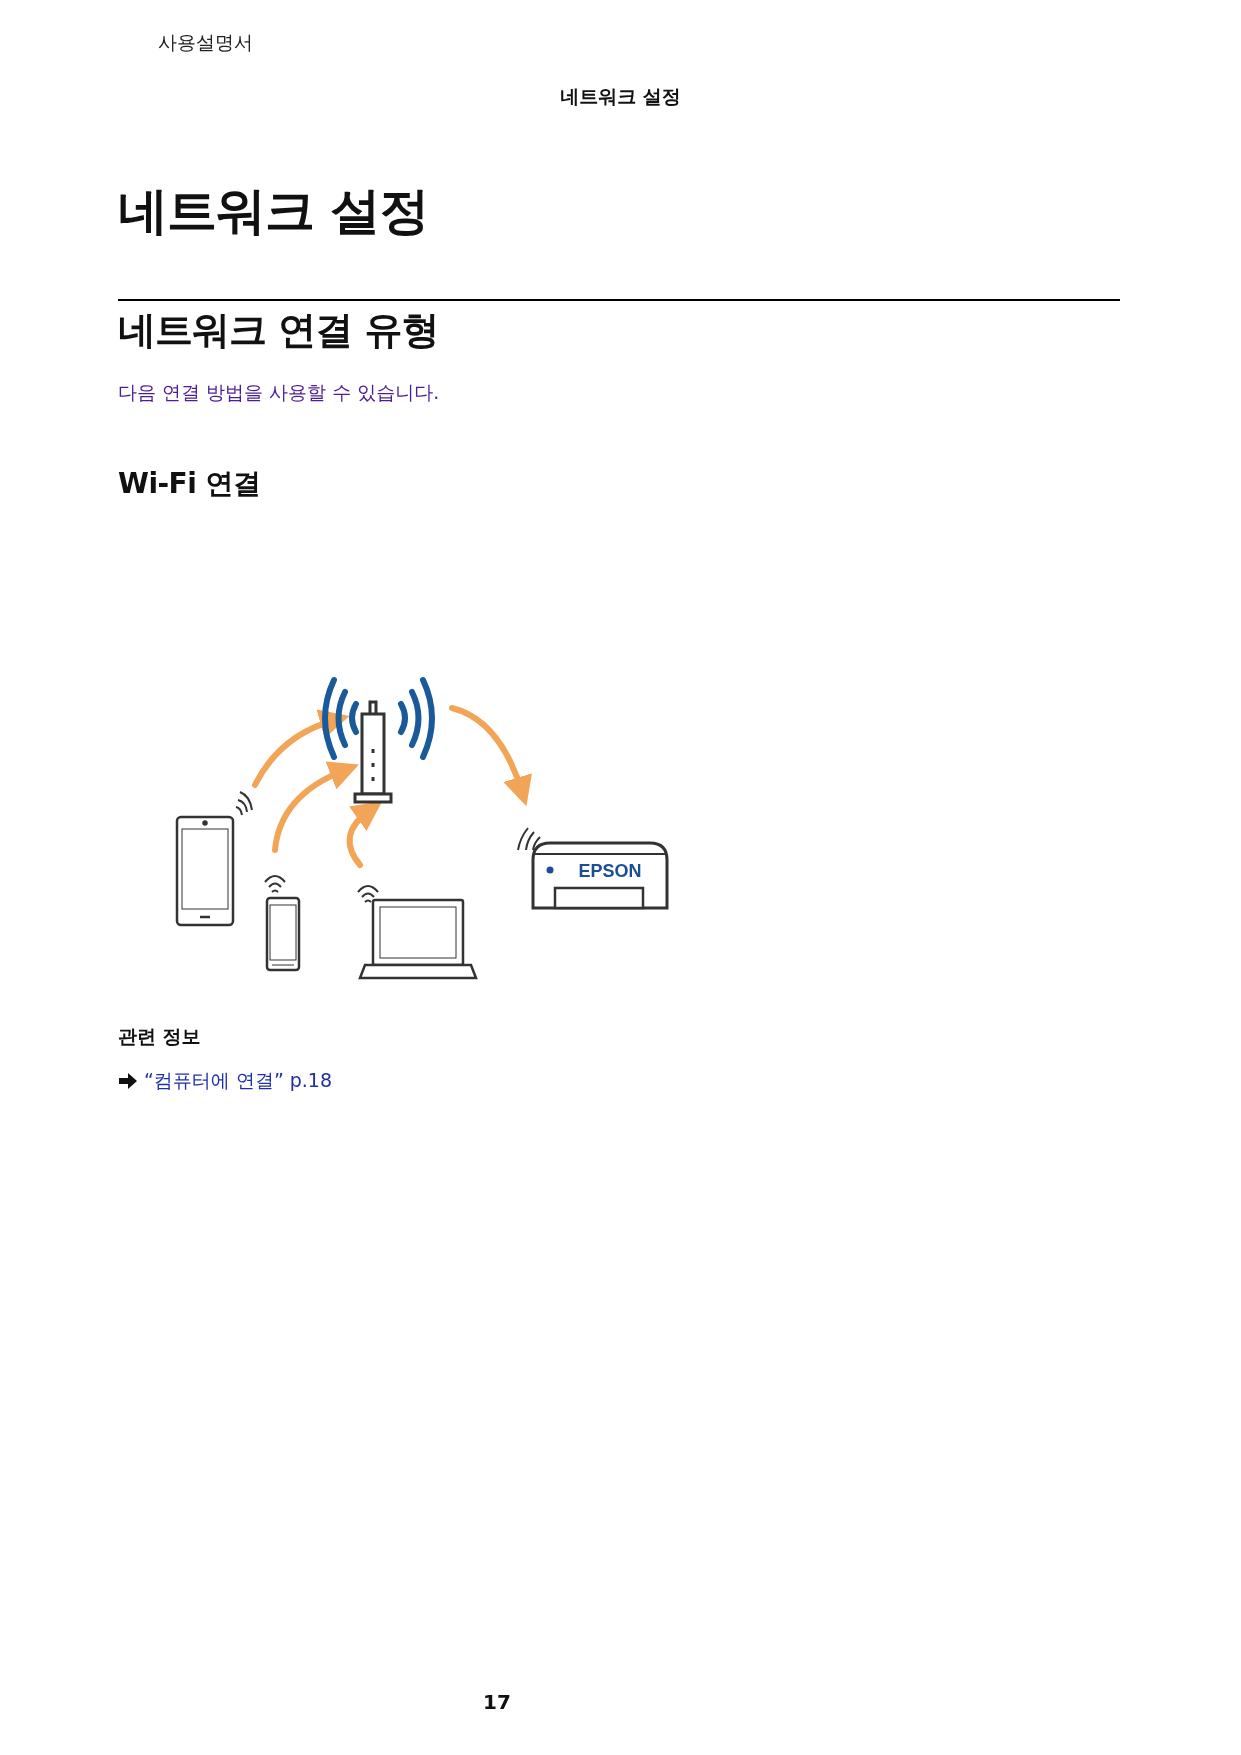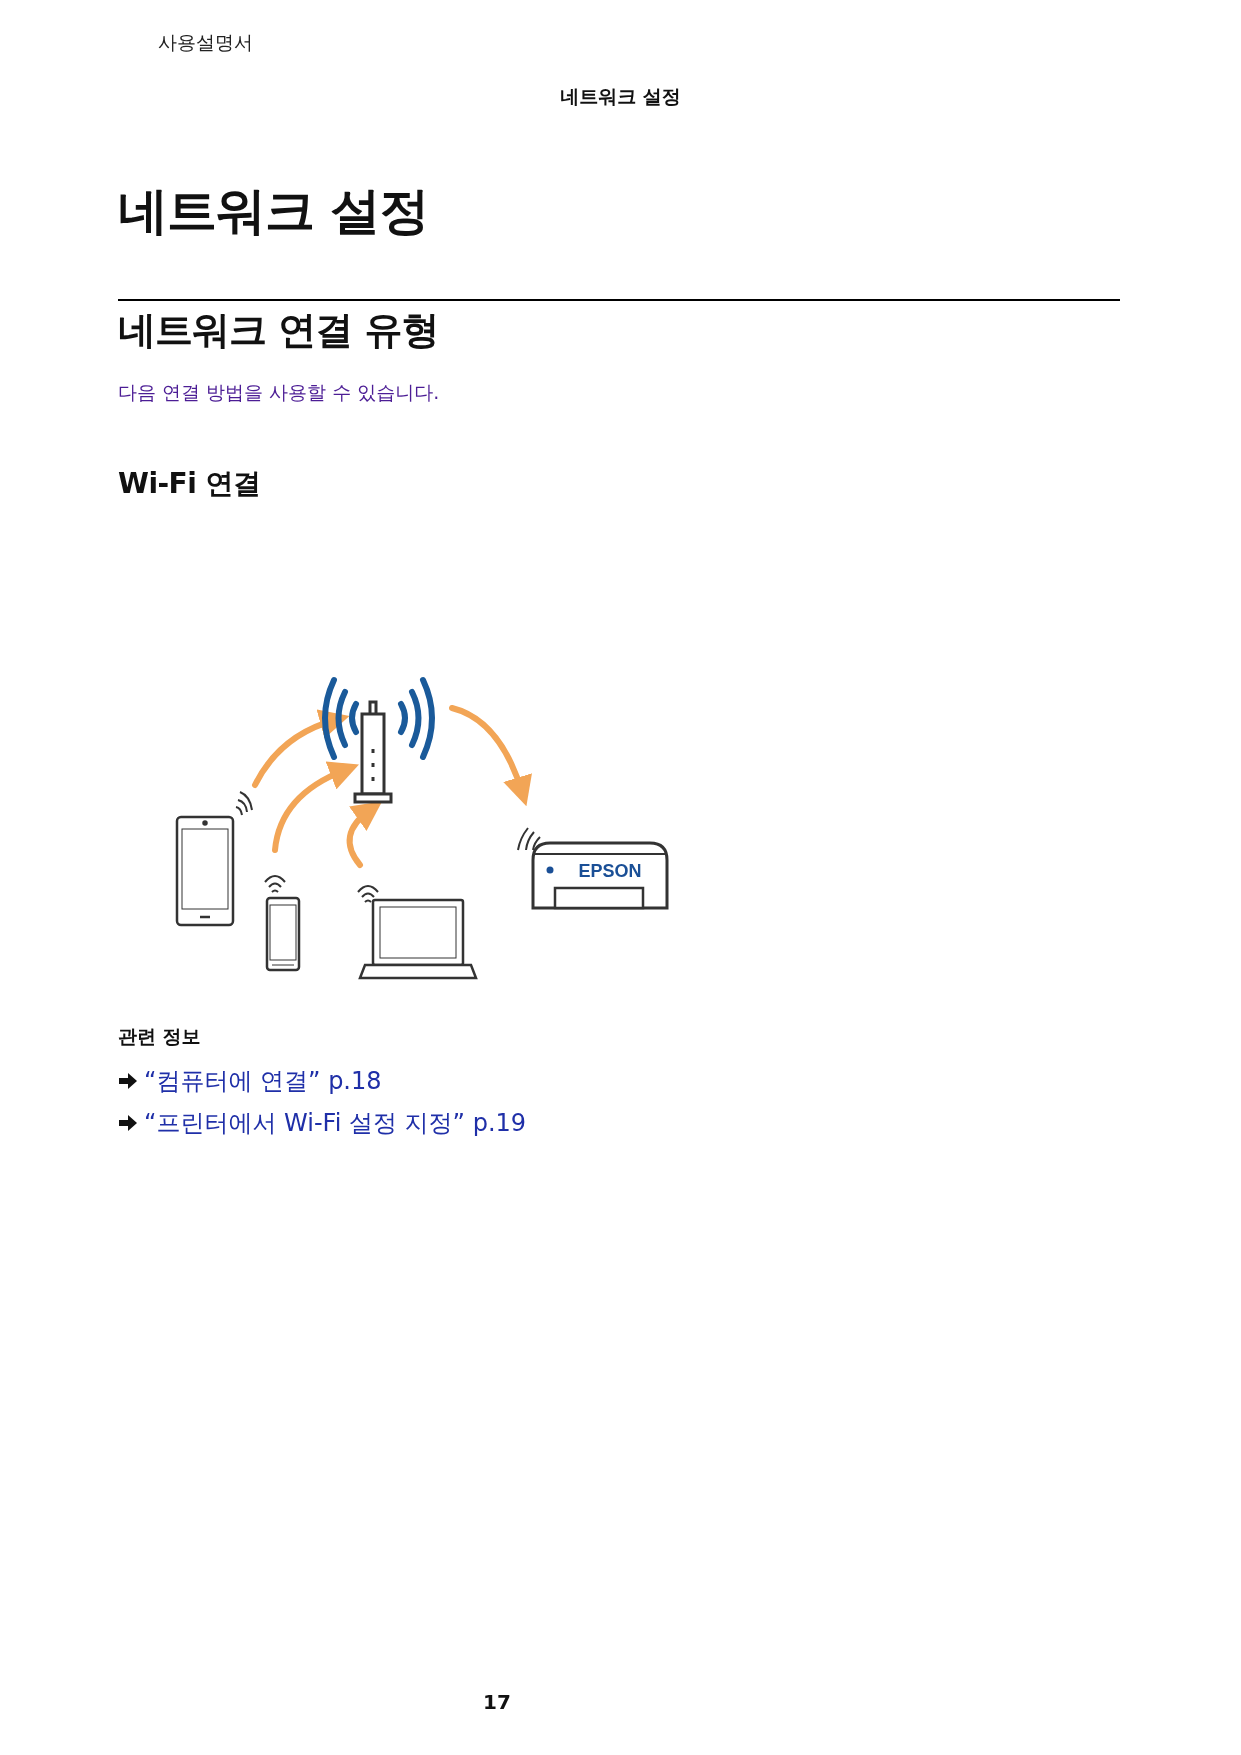--- a/index.html
+++ b/index.html
@@ -10,21 +10,21 @@
   .running-head { left: 0; width: 1241px; top: 84px; text-align: center; font-size: 19px; font-weight: bold; }
   .h1 { left: 118px; top: 178px; font-size: 50px; font-weight: bold; letter-spacing: -1px; }
   .rule { left: 118px; top: 299px; width: 1002px; height: 2px; background: #000; }
   .h2 { left: 118px; top: 305px; font-size: 38px; font-weight: bold; letter-spacing: -1px; }
   .intro { left: 118px; top: 380px; font-size: 19px; color: #4c1d95; }
   .h3 { left: 118px; top: 465px; font-size: 28px; font-weight: bold; letter-spacing: -0.5px; }
   .body { left: 118px; top: 522px; width: 1010px; font-size: 19px; line-height: 26px; color: #222; }
   .diagram { left: 160px; top: 660px; width: 640px; height: 340px; }
   .related-title { left: 118px; top: 1024px; font-size: 19px; font-weight: bold; }
   .links { left: 118px; top: 1060px; }
-  .link-row { display: flex; align-items: center; height: 42px; font-size: 24px; }
+  .link-row { display: flex; align-items: center; height: 42px; font-size: 19px; }
   .arrow { width: 20px; height: 18px; margin-right: 6px; display: inline-block; }
   .link-text { color: #1f2fa8; text-decoration: none; cursor: pointer; }
   .page-num { left: 0; width: 994px; top: 1690px; text-align: center; font-size: 20px; font-weight: bold; }
 </style>
 </head>
 <body>
 
 <div class="abs doc-name">사용설명서</div>
 <div class="abs running-head">네트워크 설정</div>
 
@@ -110,21 +110,15 @@
 </svg>
 
 <div class="abs related-title">관련 정보</div>
 <div class="abs links">
   <div class="link-row">
     <svg class="arrow" viewBox="0 0 20 18">
         <path d="M1,6 H10 V1 L19,9 L10,17 V12 H1 Z" fill="#111"></path>
       </svg>
     <a class="link-text">“컴퓨터에 연결” p.18</a>
   </div>
-  <div class="link-row">
-    <svg class="arrow" viewBox="0 0 20 18">
-        <path d="M1,6 H10 V1 L19,9 L10,17 V12 H1 Z" fill="#111"></path>
-      </svg>
-    <a class="link-text">“프린터에서 Wi-Fi 설정 지정” p.19</a>
-  </div>
 </div>
 
 <div class="abs page-num">17</div>
 
 </body></html>

